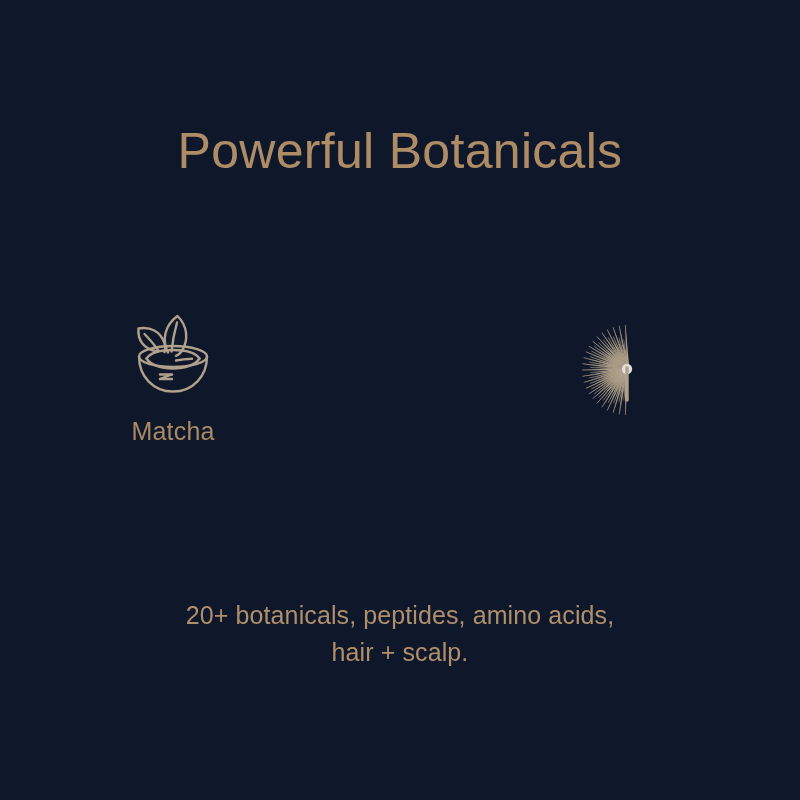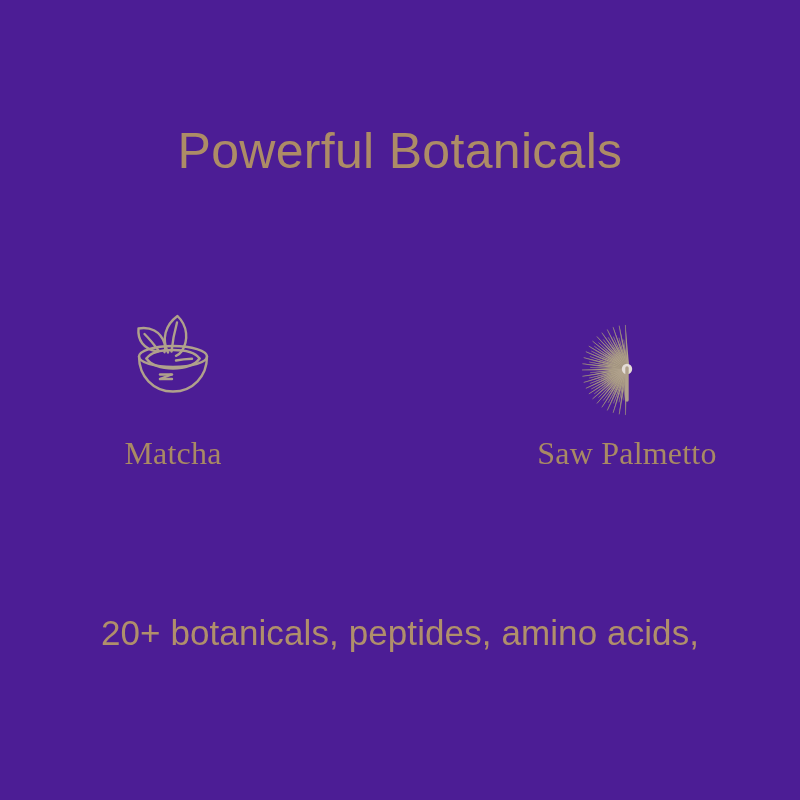--- a/index.html
+++ b/index.html
@@ -57,50 +57,50 @@
     width: 120px;
     height: 120px;
     display: block;
   }
   .botanical-icon svg {
     display: block;
     width: 120px;
     height: 120px;
   }
   .botanical-label {
-    margin-top: 18px;
-    font-size: 32px;
+    margin-top: 0;
+    font-size: 25px;
     font-weight: 400;
     color: #a98a64;
     letter-spacing: 0.2px;
     line-height: 1.2;
     text-align: center;
-    font-family: Liberation Serif, serif;
+    font-family: Liberation Sans, sans-serif;
   }
   .description {
     position: absolute;
     top: 572px;
     left: 50px;
     right: 50px;
     text-align: center;
-    font-size: 35px;
+    font-size: 25px;
     font-weight: 300;
     color: #b08f6b;
     line-height: 1.46;
     letter-spacing: 0.1px;
     font-family: "Liberation Sans", sans-serif;
   }
   .description .desc-line {
     display: block;
   }
 </style>
 </head>
 <body style="background: rgb(228, 220, 215);">
 
-<div class="card" style="background: #4c1d95;">
+<div class="card" style="background: #0f172a;">
 
   <h1 class="page-title" style="color: rgb(173, 140, 102);">Powerful Botanicals</h1>
 
   <div class="botanicals-row">
 
     <div class="botanical-item">
       <span class="botanical-icon">
         <svg viewBox="0 0 120 120" fill="none" xmlns="http://www.w3.org/2000/svg">
           <g stroke="#b0a18c" stroke-width="2.4" stroke-linecap="round" stroke-linejoin="round" fill="none">
 
@@ -278,22 +278,22 @@
                   <use href="#palm-blade"></use>
                 </g>
             </g>
 
             <circle cx="60" cy="73" r="5.2" fill="#e4dcd7"></circle>
 
             <path d="M60 72 L60 104" stroke="#b0a18c" stroke-width="3.4" stroke-linecap="round"></path>
           </g>
         </svg>
       </span>
-      <span class="botanical-label" style="color: rgb(169, 138, 100);">Saw Palmetto</span>
     </div>
 
   </div>
 
   <p class="description" style="color: rgb(176, 143, 107);">
     <span class="desc-line">20+ botanicals, peptides, amino acids,</span>
+    <span class="desc-line">hair + scalp.</span>
   </p>
 
 </div>
 
 </body></html>

